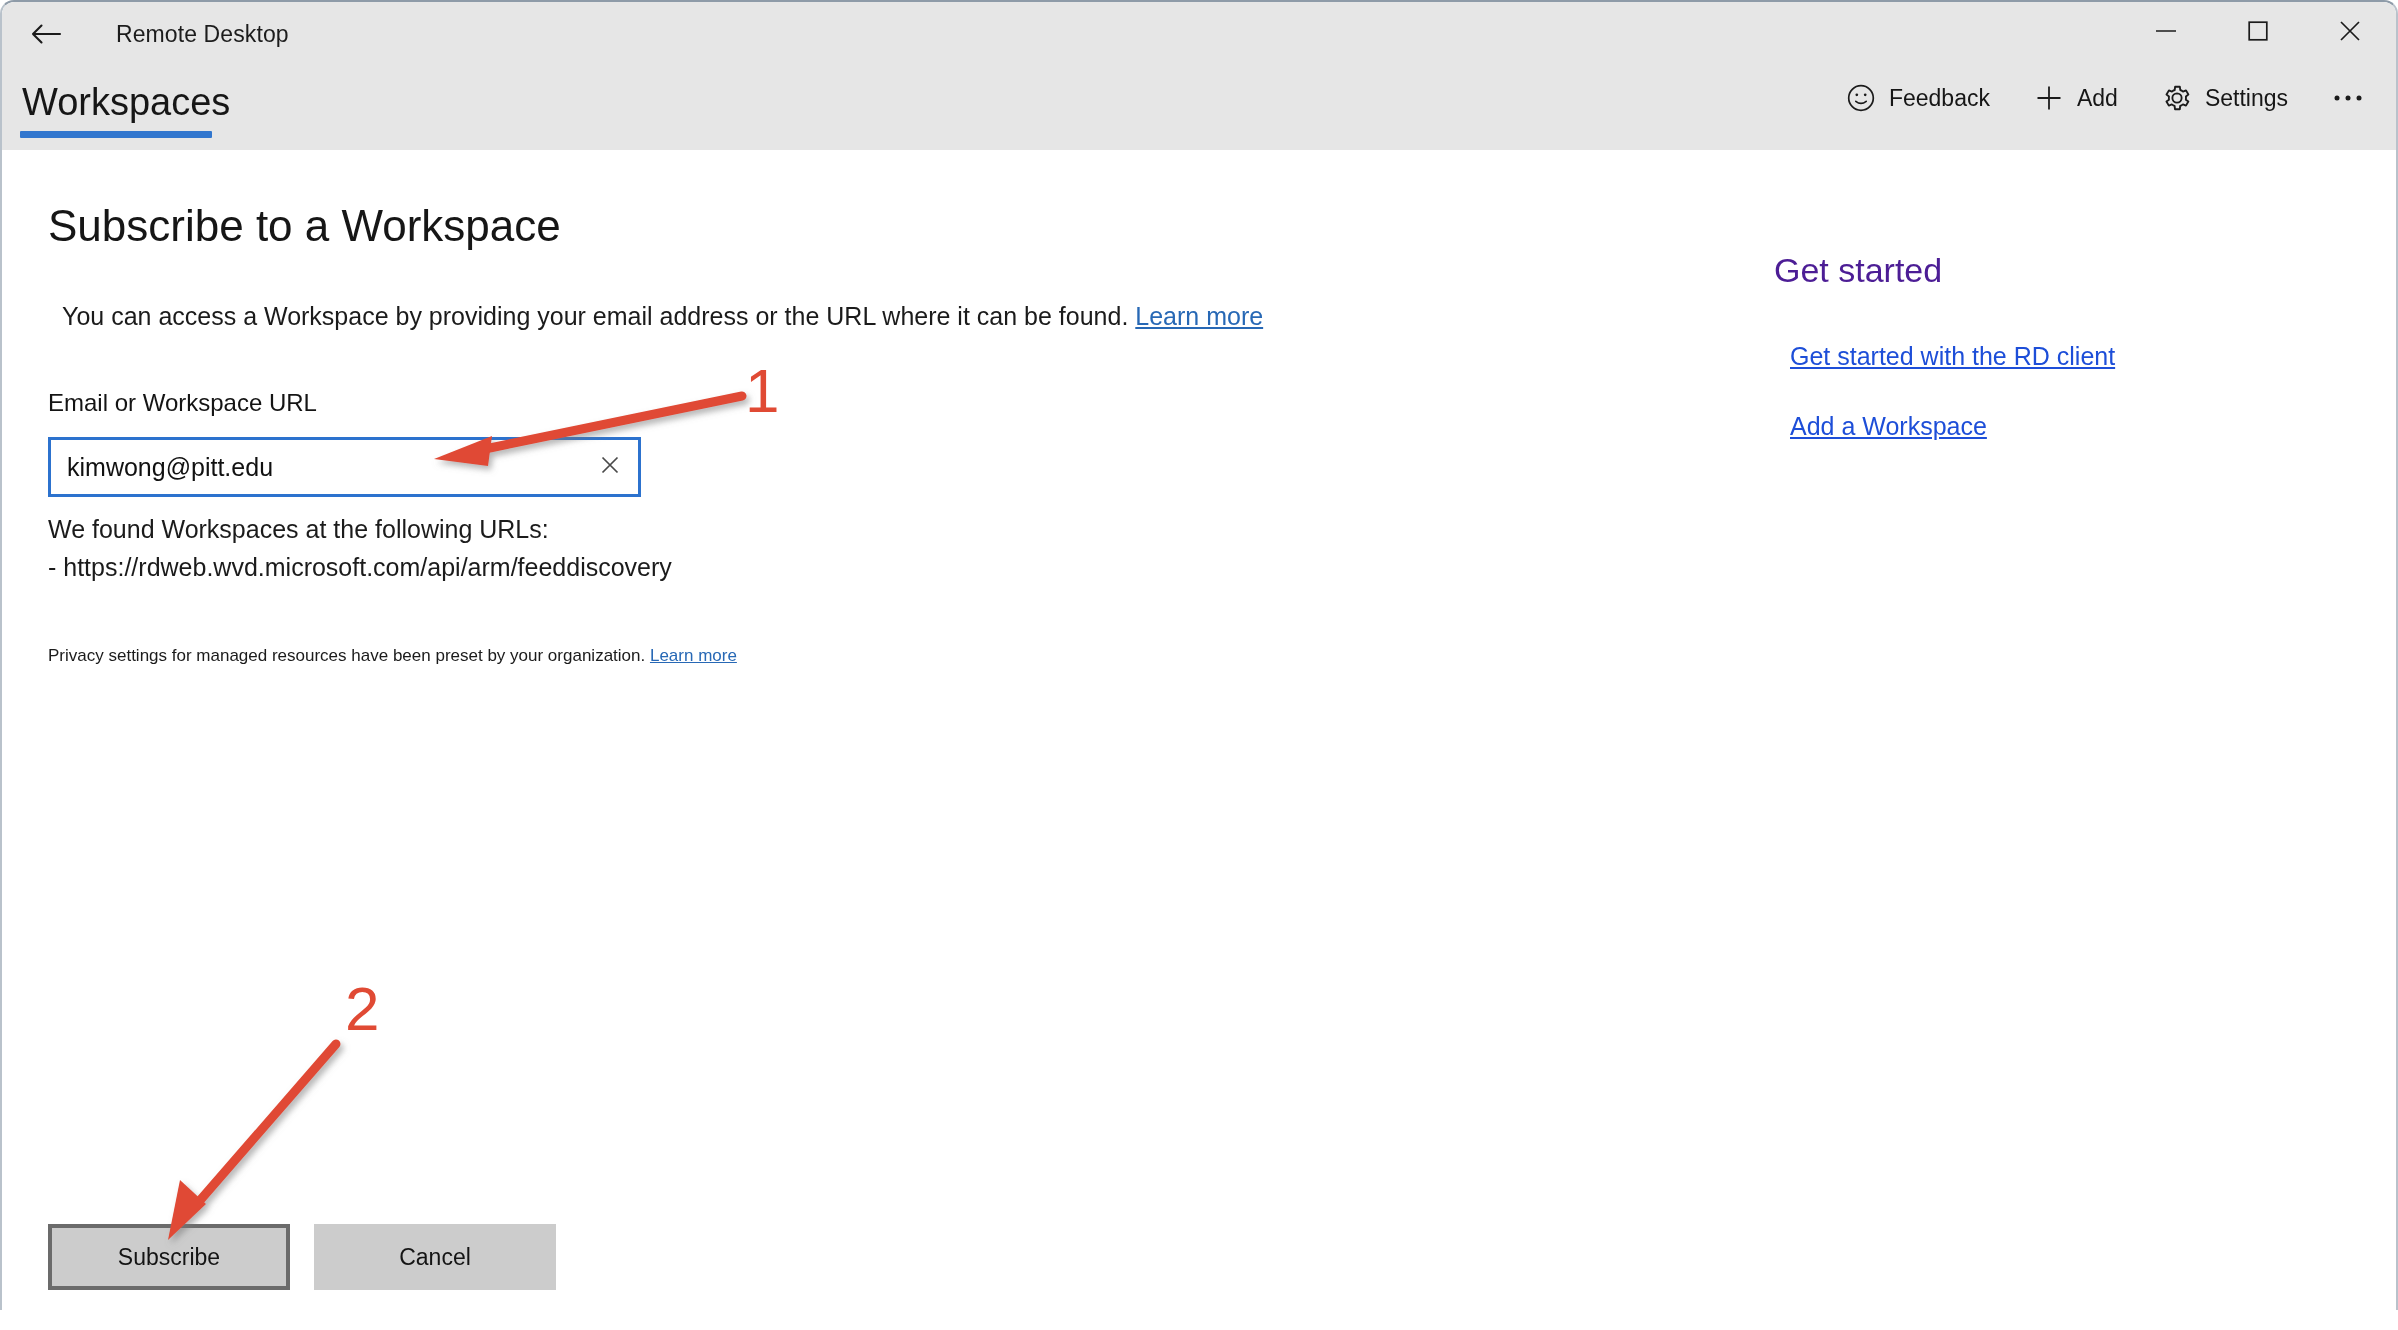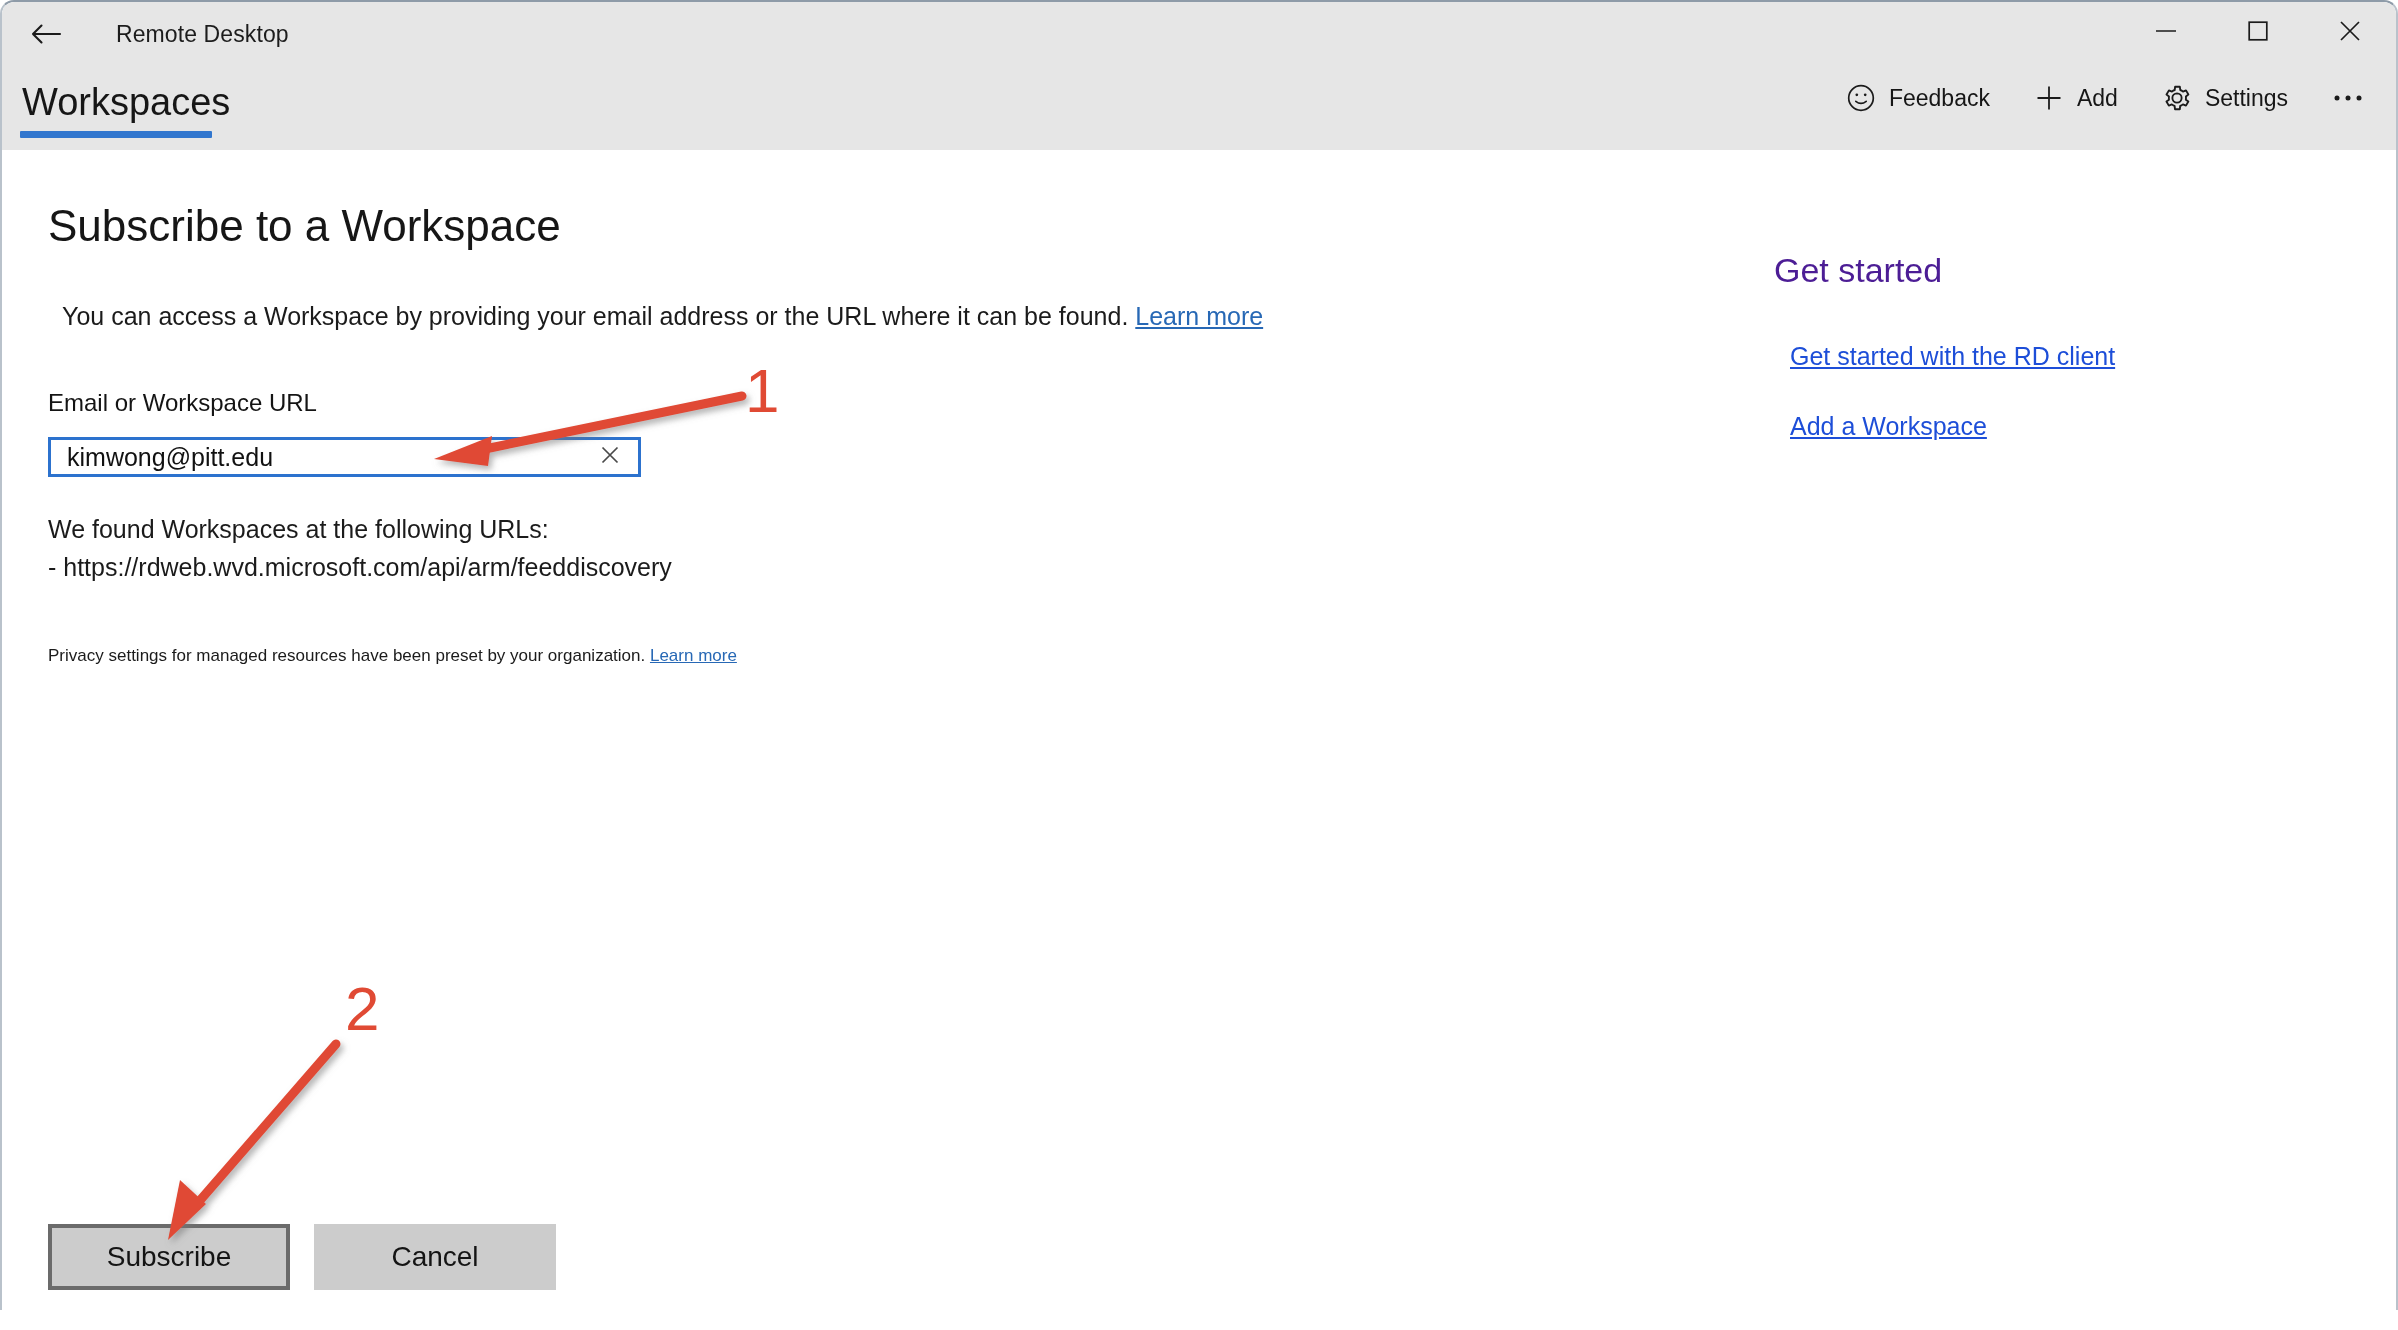--- a/index.html
+++ b/index.html
@@ -168,21 +168,21 @@
     color: #141414;
     line-height: 30px;
     white-space: nowrap;
   }
 
   .field-wrap {
     position: absolute;
     left: 46px;
     top: 287px;
     width: 593px;
-    height: 40px;
+    height: 60px;
     border: 3px solid #2C72CE;
     background: #ffffff;
     box-sizing: border-box;
     display: flex;
     align-items: center;
   }
   .field-input {
     flex: 1 1 auto;
     border: 0;
     outline: 0;
@@ -261,21 +261,21 @@
   }
   .btn {
     width: 242px;
     height: 66px;
     background: #cccccc;
     border: 0;
     display: flex;
     align-items: center;
     justify-content: center;
     font-family: "Liberation Sans", sans-serif;
-    font-size: 28px;
+    font-size: 23px;
     color: #141414;
     cursor: pointer;
     box-sizing: border-box;
     padding: 0;
   }
   .btn.primary {
     border: 4px solid #6b6b6b;
   }
 
   

